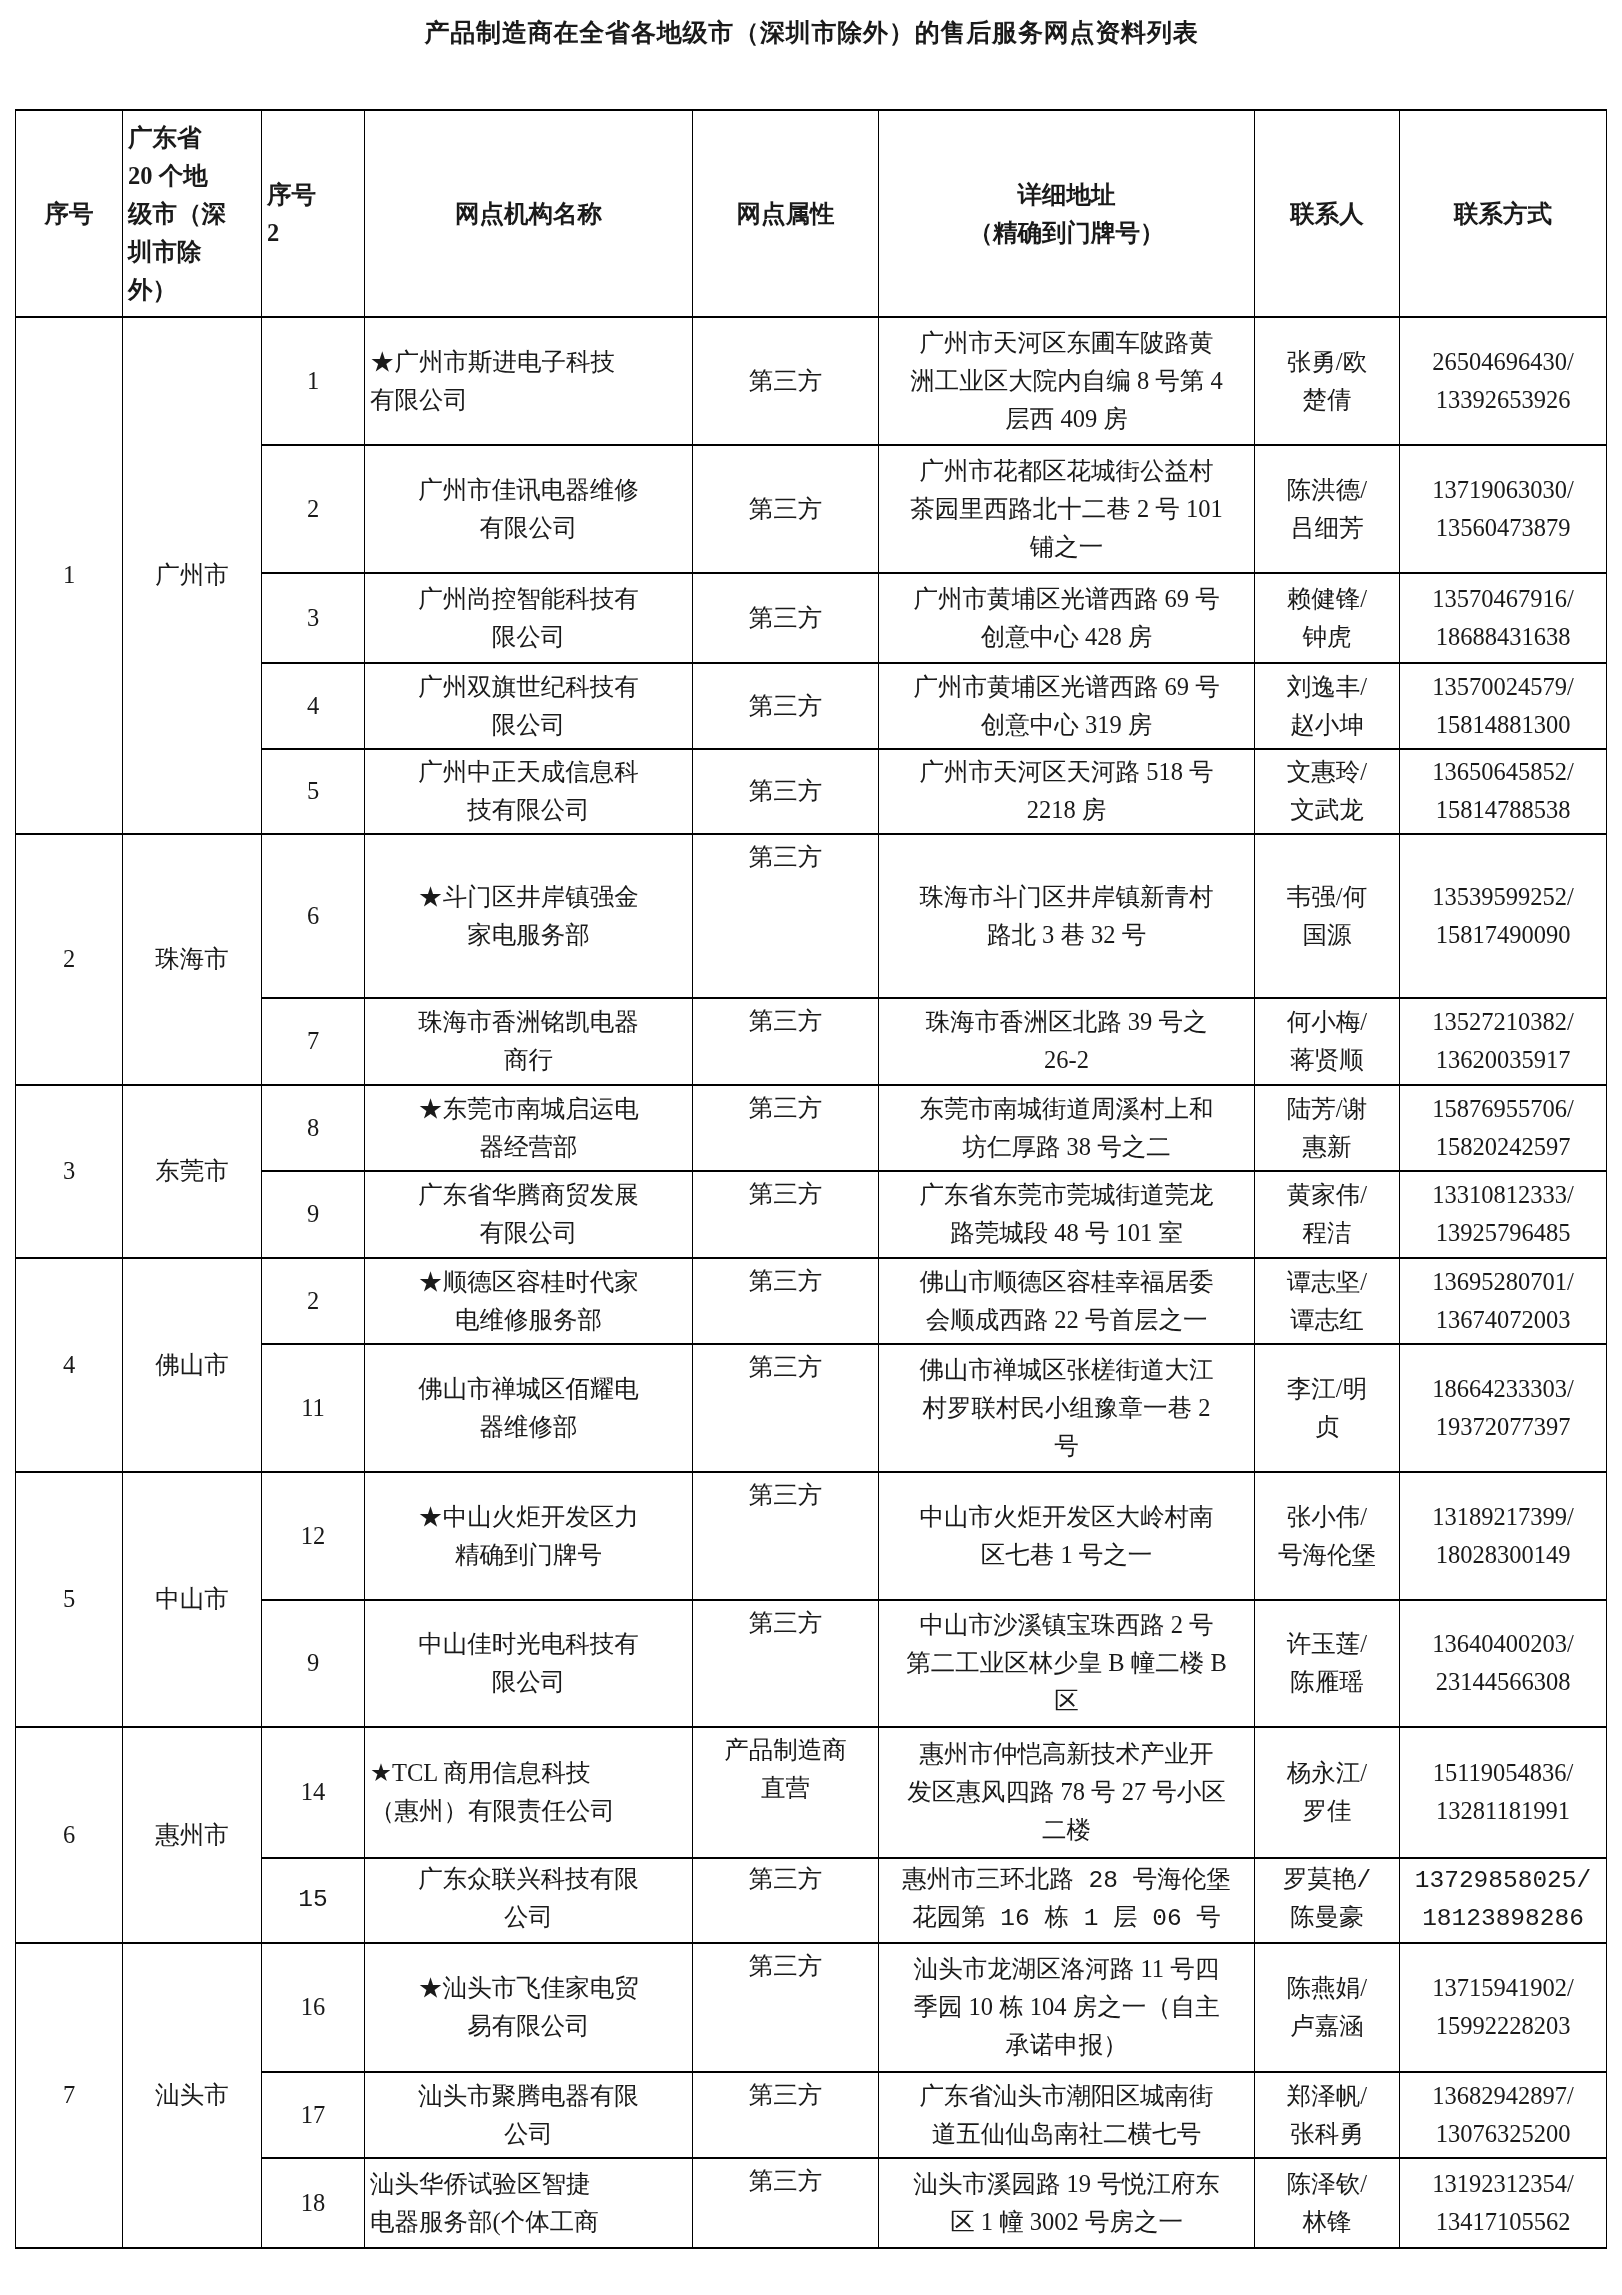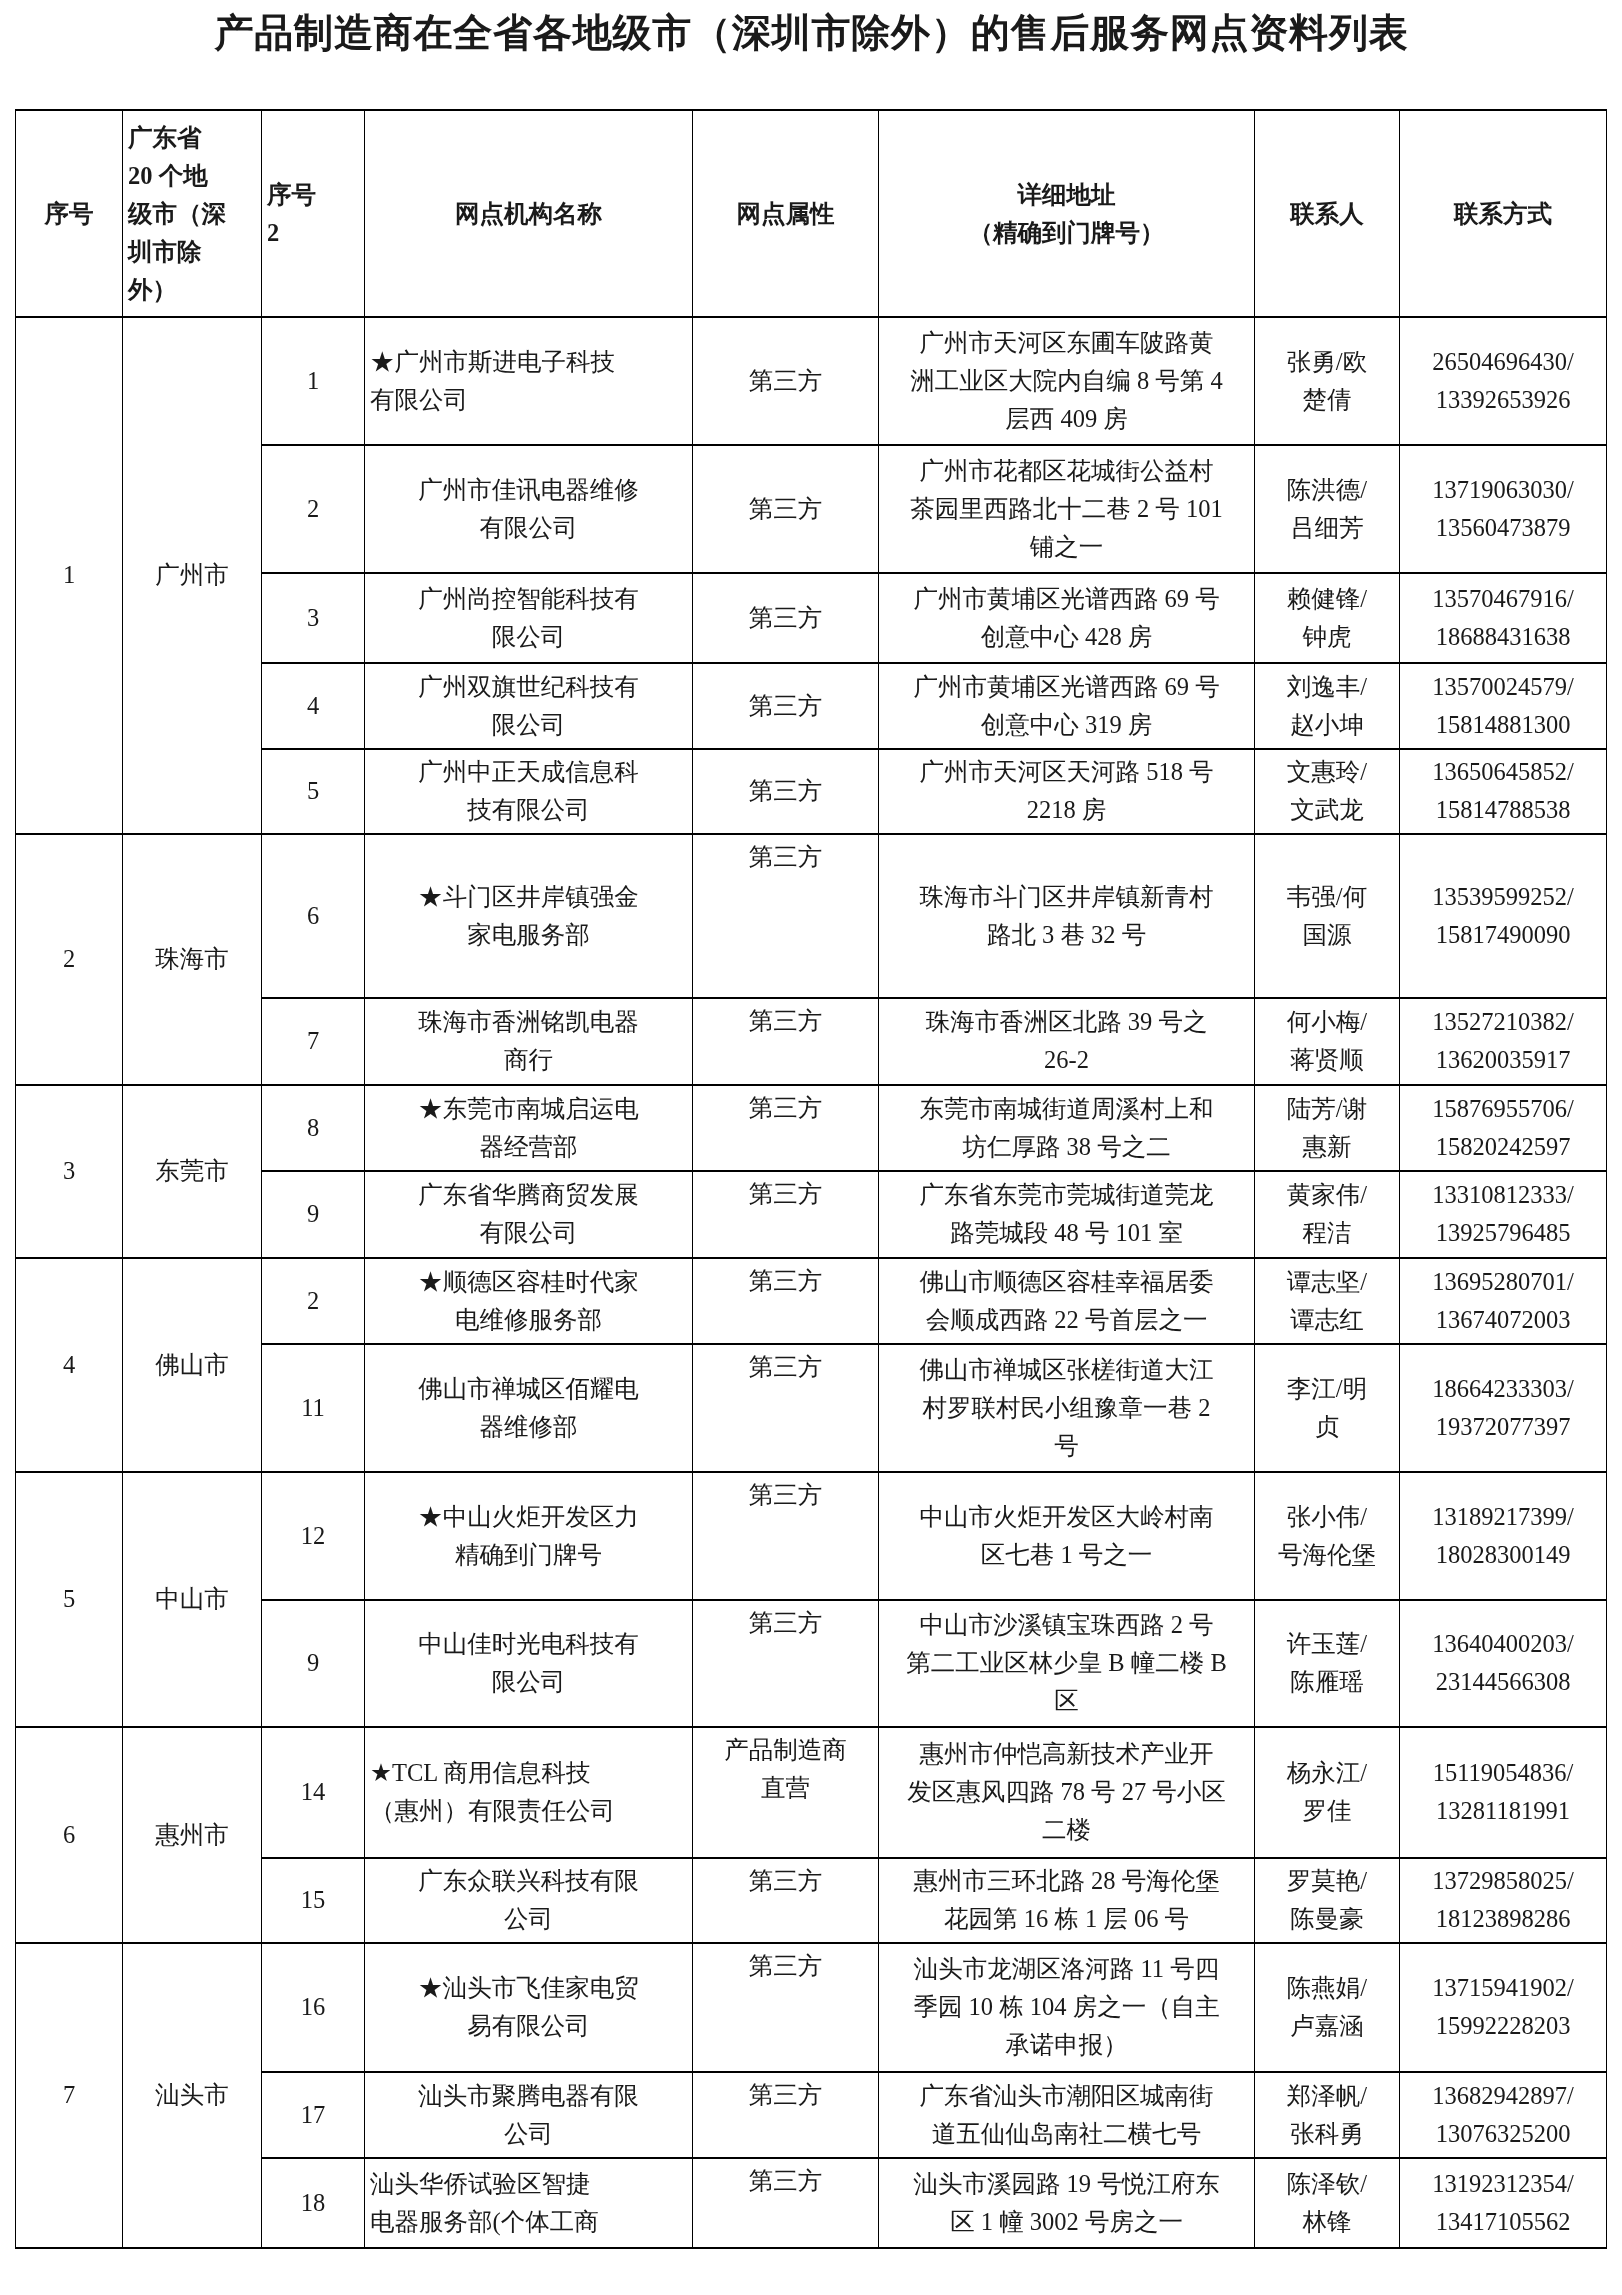--- a/index.html
+++ b/index.html
@@ -6,21 +6,21 @@
   body{
     width:1623px;
     min-height:2295px;
     font-family:"Liberation Serif","DejaVu Serif",serif;
     color:#1a1a1a;
     overflow:hidden;
   }
   .page-title{
     margin:12px 0 0 0;
     text-align:center;
-    font-size:39px;
+    font-size:25px;
     font-weight:bold;
     line-height:41px;
     letter-spacing:0.8px;
   }
   table.service-table{
     border-collapse:collapse;
     table-layout:fixed;
     width:1592px;
     margin:56px 0 0 15px;
   }
@@ -42,21 +42,21 @@
   .ta-left{text-align:left !important;margin-top:44px;}
   .va-top{vertical-align:top !important;}
   tr.h152{height:128px;}
   tr.h151{height:128px;}
   tr.h150{height:127px;}
   tr.h155{height:131px;}
   tr.h153{height:129px;}
   tr.h106{height:90px;}
   tr.h103{height:87px;}
   tr.h102{height:86px;}
-  tr.h100{height:63px;}
+  tr.h100{height:63px;font-family:Liberation Mono, monospace;}
   tr.h99{height:84px;}
   tr.h194{height:164px;}
 </style>
 </head>
 <body>
 
 <h1 class="page-title">产品制造商在全省各地级市（深圳市除外）的售后服务网点资料列表</h1>
 
 <table class="service-table">
   <colgroup>

